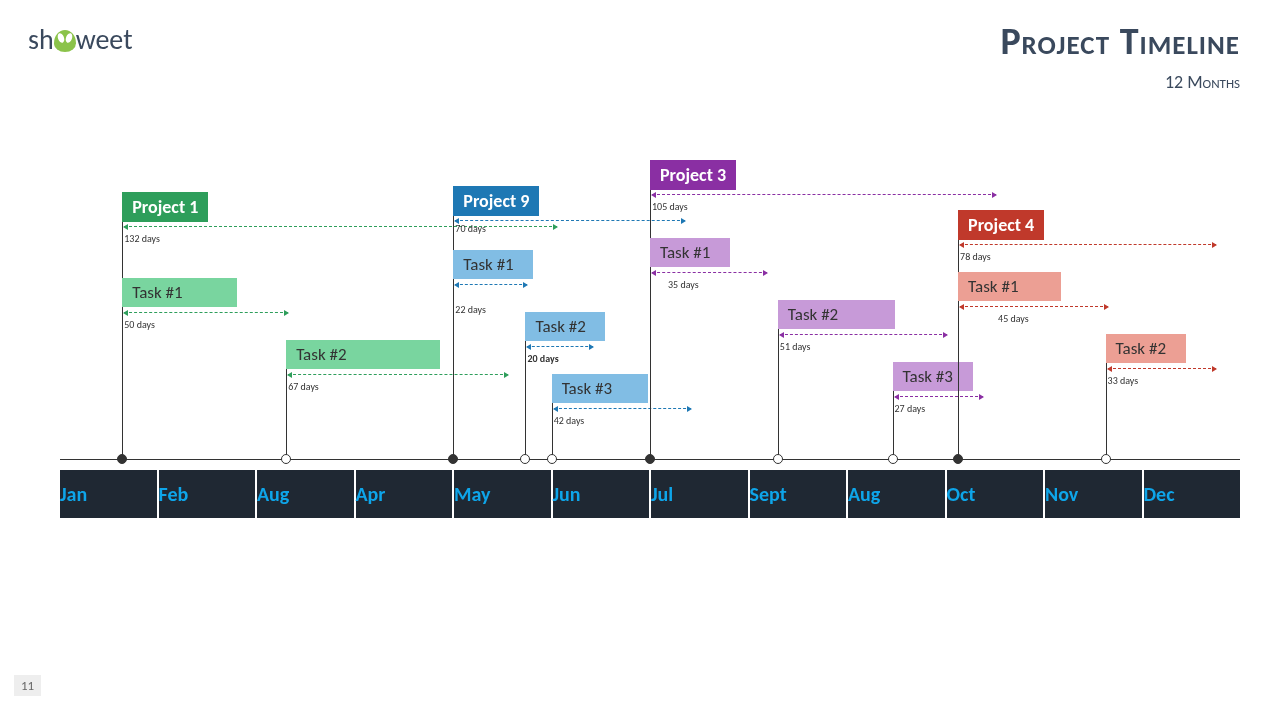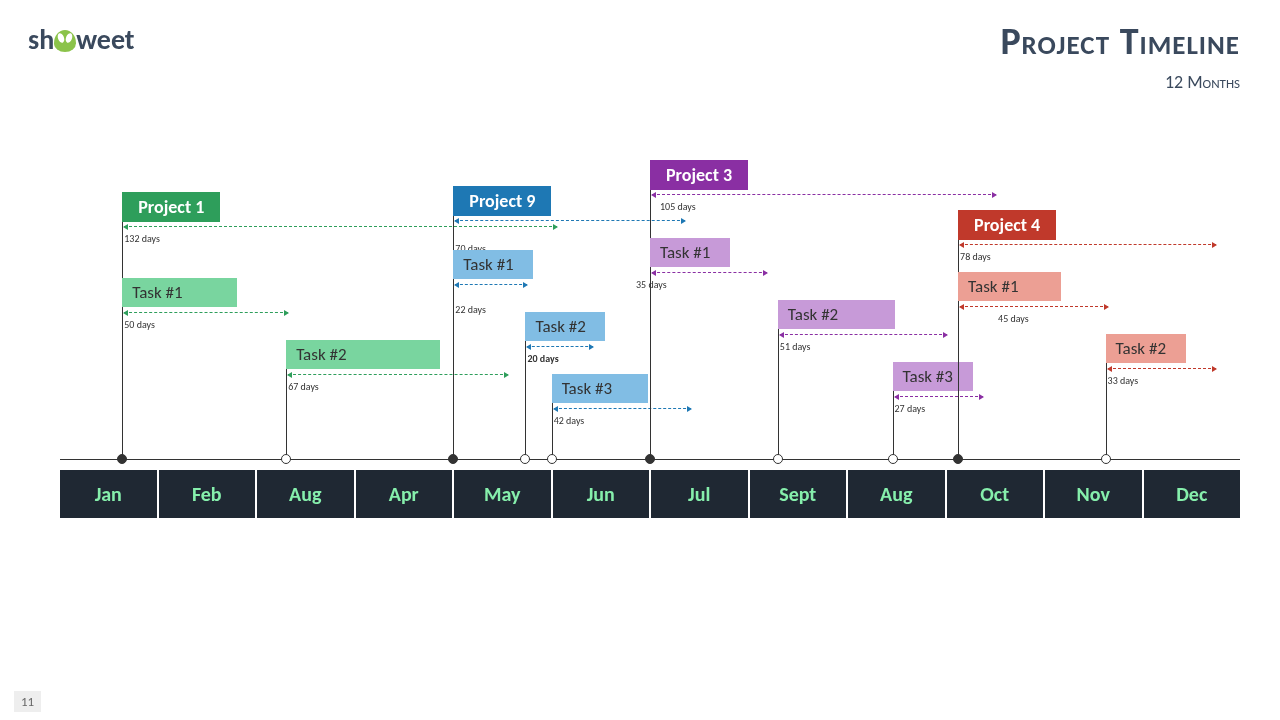--- a/index.html
+++ b/index.html
@@ -1,44 +1,44 @@
 <!DOCTYPE html>
 <html><head>
 <meta charset="utf-8">
 <style>
   * { box-sizing: border-box; margin: 0; padding: 0; }
   body {
     width: 1280px; height: 720px;
     font-family: "Segoe UI", Calibri, Arial, sans-serif;
     background: #fff; color: #3a495d; position: relative; overflow: hidden;
   }
-  .logo { position: absolute; top: 22px; left: 28px; font-size: 28px; font-weight: 700; color: #3a495d; }
+  .logo { position: absolute; top: 22px; left: 28px; font-size: 28px; font-weight: 400; color: #3a495d; }
   .logo .leaf { display:inline-block; width:22px; height:22px; background:#8bc34a; border-radius:50% 50% 50% 50% / 60% 60% 40% 40%; transform: translateY(3px); position:relative; }
   .logo .leaf::before { content:""; position:absolute; left:4px; top:3px; width:6px; height:10px; border-radius:50%; background:#fff; transform:rotate(-20deg); }
   .logo .leaf::after { content:""; position:absolute; right:4px; top:3px; width:6px; height:10px; border-radius:50%; background:#fff; transform:rotate(20deg); }
   .title { position:absolute; top:18px; right:40px; text-align:right; }
   .title h1 { font-variant: small-caps; font-size:38px; font-weight:700; letter-spacing:1px; }
   .title .sub { font-variant: small-caps; font-size:18px; color:#3a495d; margin-top:7px; }
   .chart { position:absolute; left:60px; top:150px; width:1180px; height:350px; }
   .axis-line { position:absolute; left:0; right:0; top:309px; height:1px; background:#333; }
   .month-row { position:absolute; top:320px; left:0; display:flex; width:100%; }
-  .month { flex:1; background:#1f2833; color:#86efac; text-align:center; font-size:20px; font-weight:600; line-height:48px; margin-right:2px; }
+  .month { flex:1; background:#1f2833; color:#0ea5e9; font-size:20px; font-weight:600; line-height:48px; margin-right:2px; }
   .month:last-child { margin-right:0; }
   .dot { position:absolute; width:10px; height:10px; border-radius:50%; top:304px; transform:translateX(-50%); border:1px solid #333; }
   .dot.filled { background:#333; }
   .dot.open { background:#fff; }
   .stem { position:absolute; width:1px; background:#333; bottom:42px; }
-  .project { position:absolute; color:#fff; font-size:18px; font-weight:700; padding:4px 16px; }
+  .project { position:absolute; color:#fff; font-size:18px; font-weight:700; padding:4px 10px; }
   .task { position:absolute; font-size:17px; font-weight:500; color:#333; padding:4px 10px; }
   .dur { position:absolute; font-size:10px; color:#333; white-space:nowrap; }
   .arrow { position:absolute; height:0; border-top:1px dashed; }
   .arrow::before, .arrow::after { content:""; position:absolute; top:-3px; width:0; height:0; border-top:3px solid transparent; border-bottom:3px solid transparent; }
   .arrow::before { left:-1px; border-right:5px solid currentColor; }
   .arrow::after { right:-1px; border-left:5px solid currentColor; }
-  .page-num { position:absolute; left:14px; bottom:8px; background:#eee; color:#666; font-size:13px; padding:3px 7px; }
+  .page-num { position:absolute; left:14px; bottom:24px; background:#eee; color:#666; font-size:13px; padding:3px 7px; }
 </style>
 </head>
 <body>
 
 <div class="logo">
   <span>sh</span><span class="leaf"></span><span>weet</span>
 </div>
 
 <div class="title">
   <h1>Project Timeline</h1>
@@ -71,42 +71,42 @@
     <div class="dur" style="left: 64.2778px; top: 168px;">50 days</div>
     <div class="stem" style="left: 226.167px; height: 118px;"></div>
     <div class="dot open" style="left: 226.167px;"></div>
     <div class="task" style="left: 226.167px; top: 190px; width: 153.728px; background: rgb(121, 213, 159); color: rgb(51, 51, 51);">Task #2</div>
     <div class="arrow" style="left: 228.167px; top: 224px; width: 219.611px; border-top-color: rgb(46, 158, 91); color: rgb(46, 158, 91);"></div>
     <div class="dur" style="left: 228.167px; top: 230px;">67 days</div>
     <div class="stem" style="left: 393.333px; height: 272px;"></div>
     <div class="dot filled" style="left: 393.333px;"></div>
     <div class="project" style="left: 393.333px; top: 36px; background: rgb(30, 120, 180); color: rgb(255, 255, 255);">Project 9</div>
     <div class="arrow" style="left: 395.333px; top: 70px; width: 229.444px; border-top-color: rgb(30, 120, 180); color: rgb(30, 120, 180);"></div>
-    <div class="dur" style="left: 395.333px; top: 92px;">70 days</div>
+    <div class="dur" style="left: 395.333px; top: 72px;">70 days</div>
     <div class="task" style="left: 393.333px; top: 100px; width: 80px; background: rgb(129, 189, 228); color: rgb(51, 51, 51);">Task #1</div>
     <div class="arrow" style="left: 395.333px; top: 134px; width: 72.1111px; border-top-color: rgb(30, 120, 180); color: rgb(30, 120, 180);"></div>
     <div class="dur" style="left: 395.333px; top: 140px; margin-top: 13px;">22 days</div>
     <div class="stem" style="left: 465.444px; height: 146px;"></div>
     <div class="dot open" style="left: 465.444px;"></div>
     <div class="task" style="left: 465.444px; top: 162px; width: 80px; background: rgb(129, 189, 228); color: rgb(51, 51, 51);">Task #2</div>
     <div class="arrow" style="left: 467.444px; top: 196px; width: 65.5556px; border-top-color: rgb(30, 120, 180); color: rgb(30, 120, 180);"></div>
     <div class="dur" style="left: 467.444px; top: 202px; font-weight: bold;">20 days</div>
     <div class="stem" style="left: 491.667px; height: 84px;"></div>
     <div class="dot open" style="left: 491.667px;"></div>
     <div class="task" style="left: 491.667px; top: 224px; width: 96.3667px; background: rgb(129, 189, 228); color: rgb(51, 51, 51);">Task #3</div>
     <div class="arrow" style="left: 493.667px; top: 258px; width: 137.667px; border-top-color: rgb(30, 120, 180); color: rgb(30, 120, 180);"></div>
     <div class="dur" style="left: 493.667px; top: 264px;">42 days</div>
     <div class="stem" style="left: 590px; height: 298px;"></div>
     <div class="dot filled" style="left: 590px;"></div>
     <div class="project" style="left: 590px; top: 10px; background: rgb(138, 47, 163); color: rgb(255, 255, 255);">Project 3</div>
     <div class="arrow" style="left: 592px; top: 44px; width: 344.167px; border-top-color: rgb(138, 47, 163); color: rgb(138, 47, 163);"></div>
-    <div class="dur" style="left: 592px; top: 50px; padding-left: 8px;">105 days</div>
+    <div class="dur" style="left: 592px; top: 50px;">105 days</div>
     <div class="task" style="left: 590px; top: 88px; width: 80.3056px; background: rgb(199, 154, 216); color: rgb(51, 51, 51);">Task #1</div>
     <div class="arrow" style="left: 592px; top: 122px; width: 114.722px; border-top-color: rgb(138, 47, 163); color: rgb(138, 47, 163);"></div>
-    <div class="dur" style="left: 576px; top: 128px;">35 days</div>
+    <div class="dur" style="left: 592px; top: 128px; padding-left: 16px;">35 days</div>
     <div class="stem" style="left: 717.833px; height: 158px;"></div>
     <div class="dot open" style="left: 717.833px;"></div>
     <div class="task" style="left: 717.833px; top: 150px; width: 117.017px; background: rgb(199, 154, 216); color: rgb(51, 51, 51);">Task #2</div>
     <div class="arrow" style="left: 719.833px; top: 184px; width: 167.167px; border-top-color: rgb(138, 47, 163); color: rgb(138, 47, 163);"></div>
     <div class="dur" style="left: 719.833px; top: 190px;">51 days</div>
     <div class="stem" style="left: 832.556px; height: 96px;"></div>
     <div class="dot open" style="left: 832.556px;"></div>
     <div class="task" style="left: 832.556px; top: 212px; width: 80px; background: rgb(199, 154, 216); color: rgb(51, 51, 51);">Task #3</div>
     <div class="arrow" style="left: 834.556px; top: 246px; width: 88.5px; border-top-color: rgb(138, 47, 163); color: rgb(138, 47, 163);"></div>
     <div class="dur" style="left: 834.556px; top: 252px;">27 days</div>

